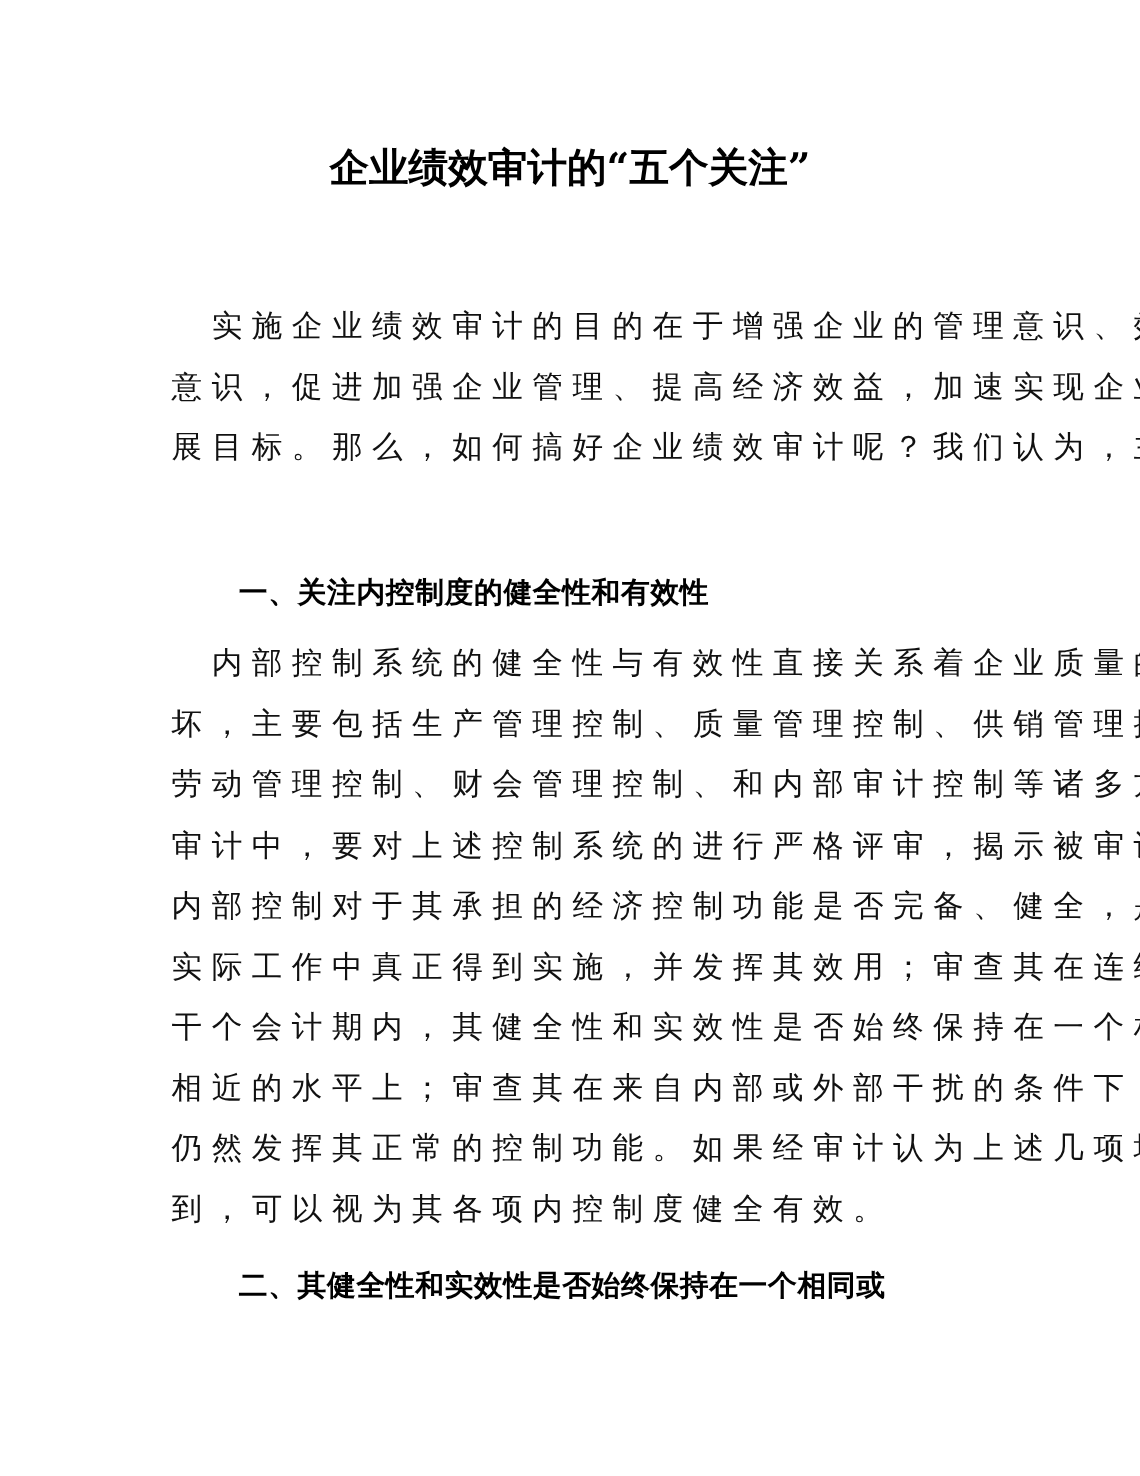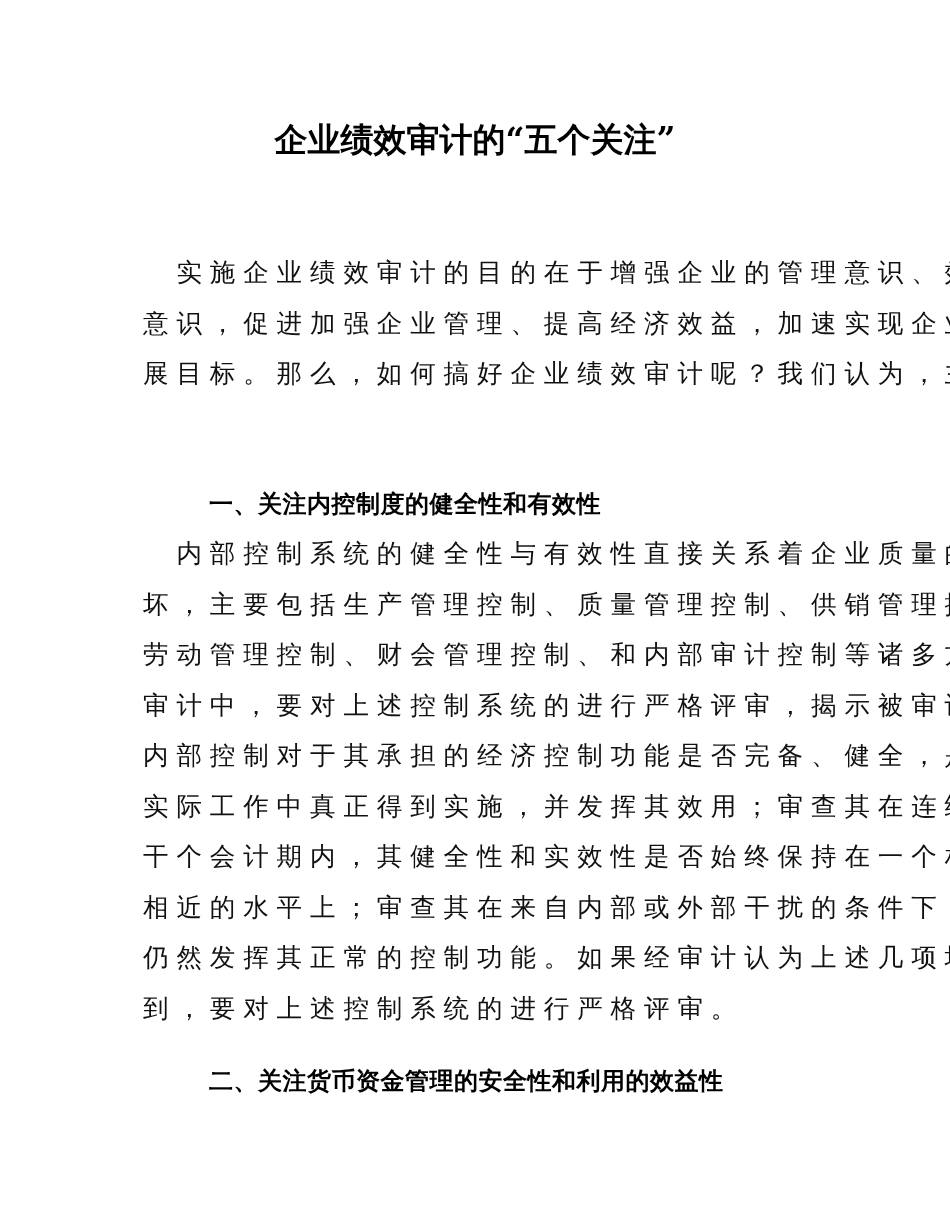--- a/index.html
+++ b/index.html
@@ -55,21 +55,21 @@
       height: 50.5px;
     }
     .heading {
       position: absolute;
       left: 193px;
       font-family: "DejaVu Sans", "Liberation Sans", sans-serif;
       font-weight: bold;
       font-size: 24px;
       line-height: 40px;
       letter-spacing: 0.5px;
-      margin: 16px;
+      margin: 6px;
       white-space: nowrap;
       color: #000000;
     }
   </style>
 </head>
 <body>
 
 <div class="page">
 
   <h1 class="title">企业绩效审计的“五个关注”</h1>
@@ -85,18 +85,18 @@
   <div class="para" style="top:528px;">
     <span class="line">　内部控制系统的健全性与有效性直接关系着企业质量的好</span>
     <span class="line">坏，主要包括生产管理控制、质量管理控制、供销管理控制、</span>
     <span class="line">劳动管理控制、财会管理控制、和内部审计控制等诸多方面。</span>
     <span class="line">审计中，要对上述控制系统的进行严格评审，揭示被审计单位</span>
     <span class="line">内部控制对于其承担的经济控制功能是否完备、健全，是否在</span>
     <span class="line">实际工作中真正得到实施，并发挥其效用；审查其在连续的若</span>
     <span class="line">干个会计期内，其健全性和实效性是否始终保持在一个相同或</span>
     <span class="line">相近的水平上；审查其在来自内部或外部干扰的条件下，能否</span>
     <span class="line">仍然发挥其正常的控制功能。如果经审计认为上述几项均能达</span>
-    <span class="line">到，要对上述控制系统的进行严格评审。</span>
+    <span class="line">到，可以视为其各项内控制度健全有效。</span>
   </div>
 
-  <h2 class="heading" style="top:1045px;">二、关注货币资金管理的安全性和利用的效益性</h2>
+  <h2 class="heading" style="top:1045px;">二、其健全性和实效性是否始终保持在一个相同或</h2>
 
 </div>
 
 </body></html>

